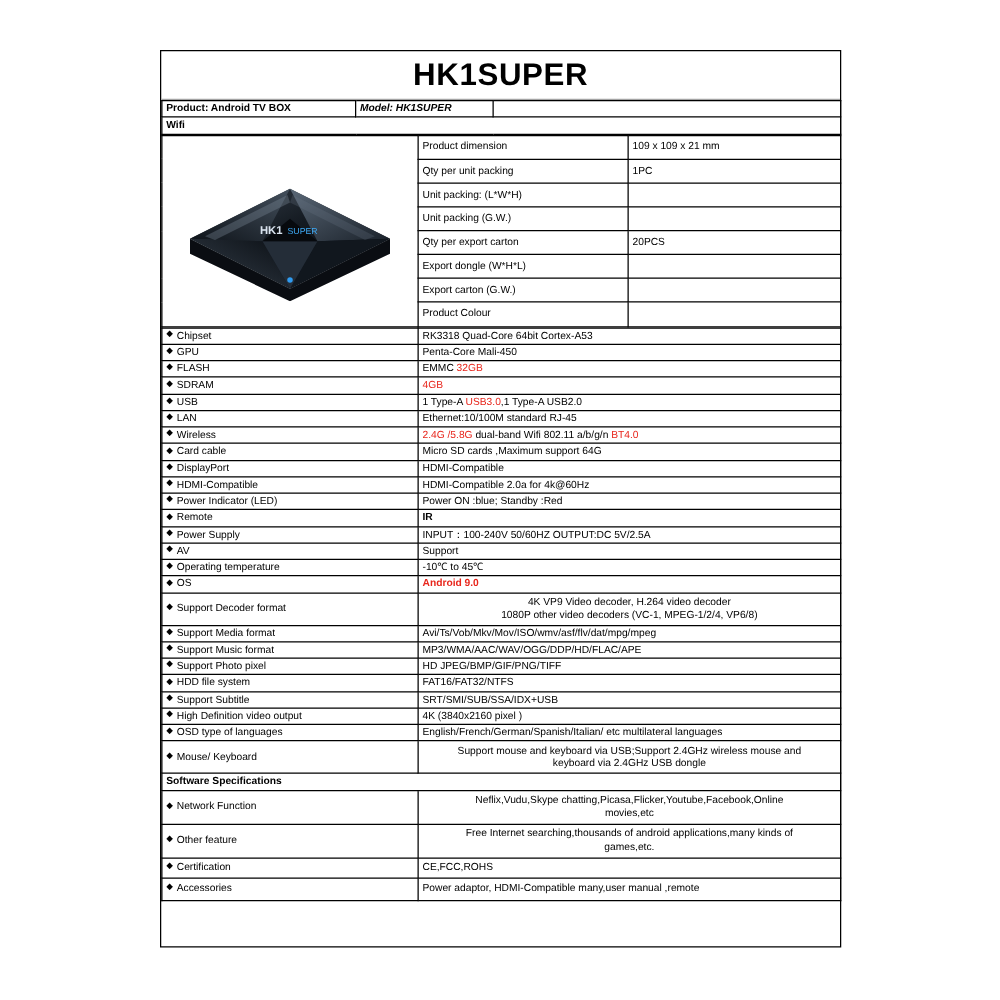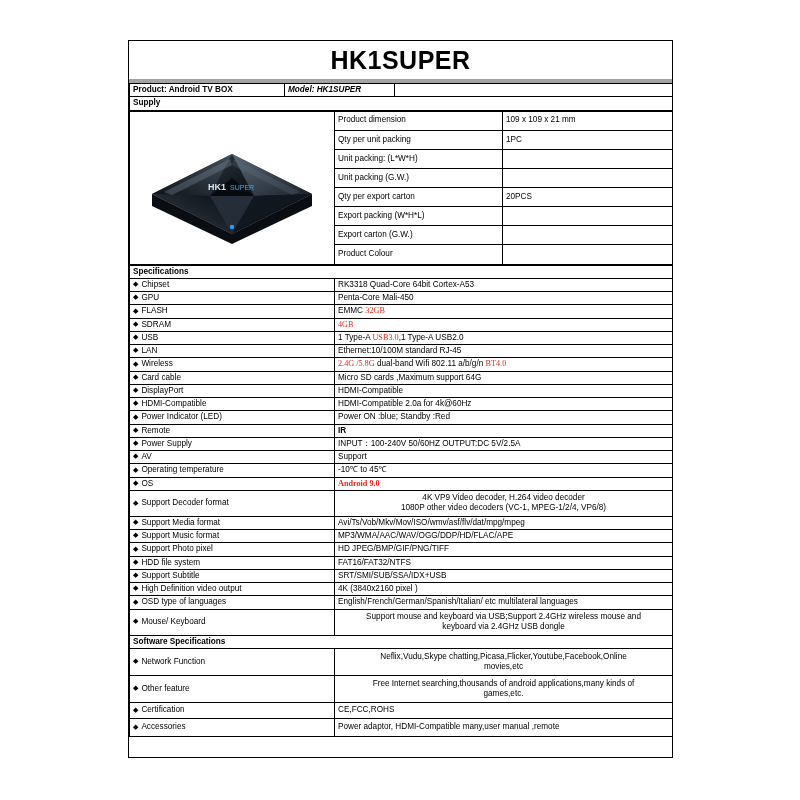--- a/index.html
+++ b/index.html
@@ -15,21 +15,21 @@
     left: 128px;
     top: 40px;
     width: 545px;
     height: 718px;
     border: 1px solid #000;
     box-sizing: border-box;
     background: #fff;
   }
   .title-bar {
     height: 38px;
-    border-bottom: 4px solid #a3a3a3;
+    border-bottom: 1px solid #a3a3a3;
     display: flex;
     align-items: center;
     justify-content: center;
   }
   .title-bar .title {
     font-size: 25px;
     font-weight: bold;
     letter-spacing: 0.5px;
     color: #000;
   }
@@ -68,21 +68,21 @@
     padding: 0;
   }
   .spec-label {
     padding-left: 4px;
   }
   .diamond {
     font-size: 7px;
     vertical-align: middle;
     margin-right: 3px;
   }
-  .red { color: #e8261c; font-family: Liberation Serif, serif; }
+  .red { color: #e8261c; }
   .bold { font-weight: bold; }
   .two-line { line-height: 1.3; text-align: center; }
 
   
   .device-wrap {
     width: 100%;
     height: 150px;
     display: flex;
     align-items: center;
     justify-content: center;
@@ -103,21 +103,21 @@
       <col style="width:110px">
       <col style="width:278px">
     </colgroup>
     <tbody>
         <tr class="prod-row">
       <td class="no-left">Product: Android TV  BOX</td>
       <td class="model">Model:  HK1SUPER</td>
       <td class="no-right"></td>
     </tr>
     <tr class="section-head">
-      <td colspan="3" class="no-left no-right">Supply</td>
+      <td colspan="3" class="no-left no-right">Wifi</td>
     </tr>
   </tbody>
     </table>
 
   <table class="grid">
     <colgroup>
       <col style="width:205px">
       <col style="width:168px">
       <col style="width:170px">
     </colgroup>
@@ -185,43 +185,40 @@
     </tr>
     <tr>
       <td>Unit packing (G.W.)</td>
       <td class="no-right"></td>
     </tr>
     <tr>
       <td>Qty per export carton</td>
       <td class="no-right">20PCS</td>
     </tr>
     <tr>
-      <td>Export packing (W*H*L)</td>
+      <td>Export dongle (W*H*L)</td>
       <td class="no-right"></td>
     </tr>
     <tr>
       <td>Export carton (G.W.)</td>
       <td class="no-right"></td>
     </tr>
     <tr>
       <td>Product Colour</td>
       <td class="no-right"></td>
     </tr>
   </tbody>
     </table>
 
   <table class="grid">
     <colgroup>
       <col style="width:205px">
       <col style="width:338px">
     </colgroup>
     <tbody>
-        <tr class="section-head">
-      <td colspan="2" class="no-left no-right">Specifications</td>
-    </tr>
 
     <tr>
       <td class="no-left spec-label"><span class="diamond">◆</span><span>Chipset</span></td>
       <td class="no-right">RK3318 Quad-Core 64bit Cortex-A53</td>
     </tr>
     <tr>
       <td class="no-left spec-label"><span class="diamond">◆</span><span>GPU</span></td>
       <td class="no-right">Penta-Core Mali-450</td>
     </tr>
     <tr>

